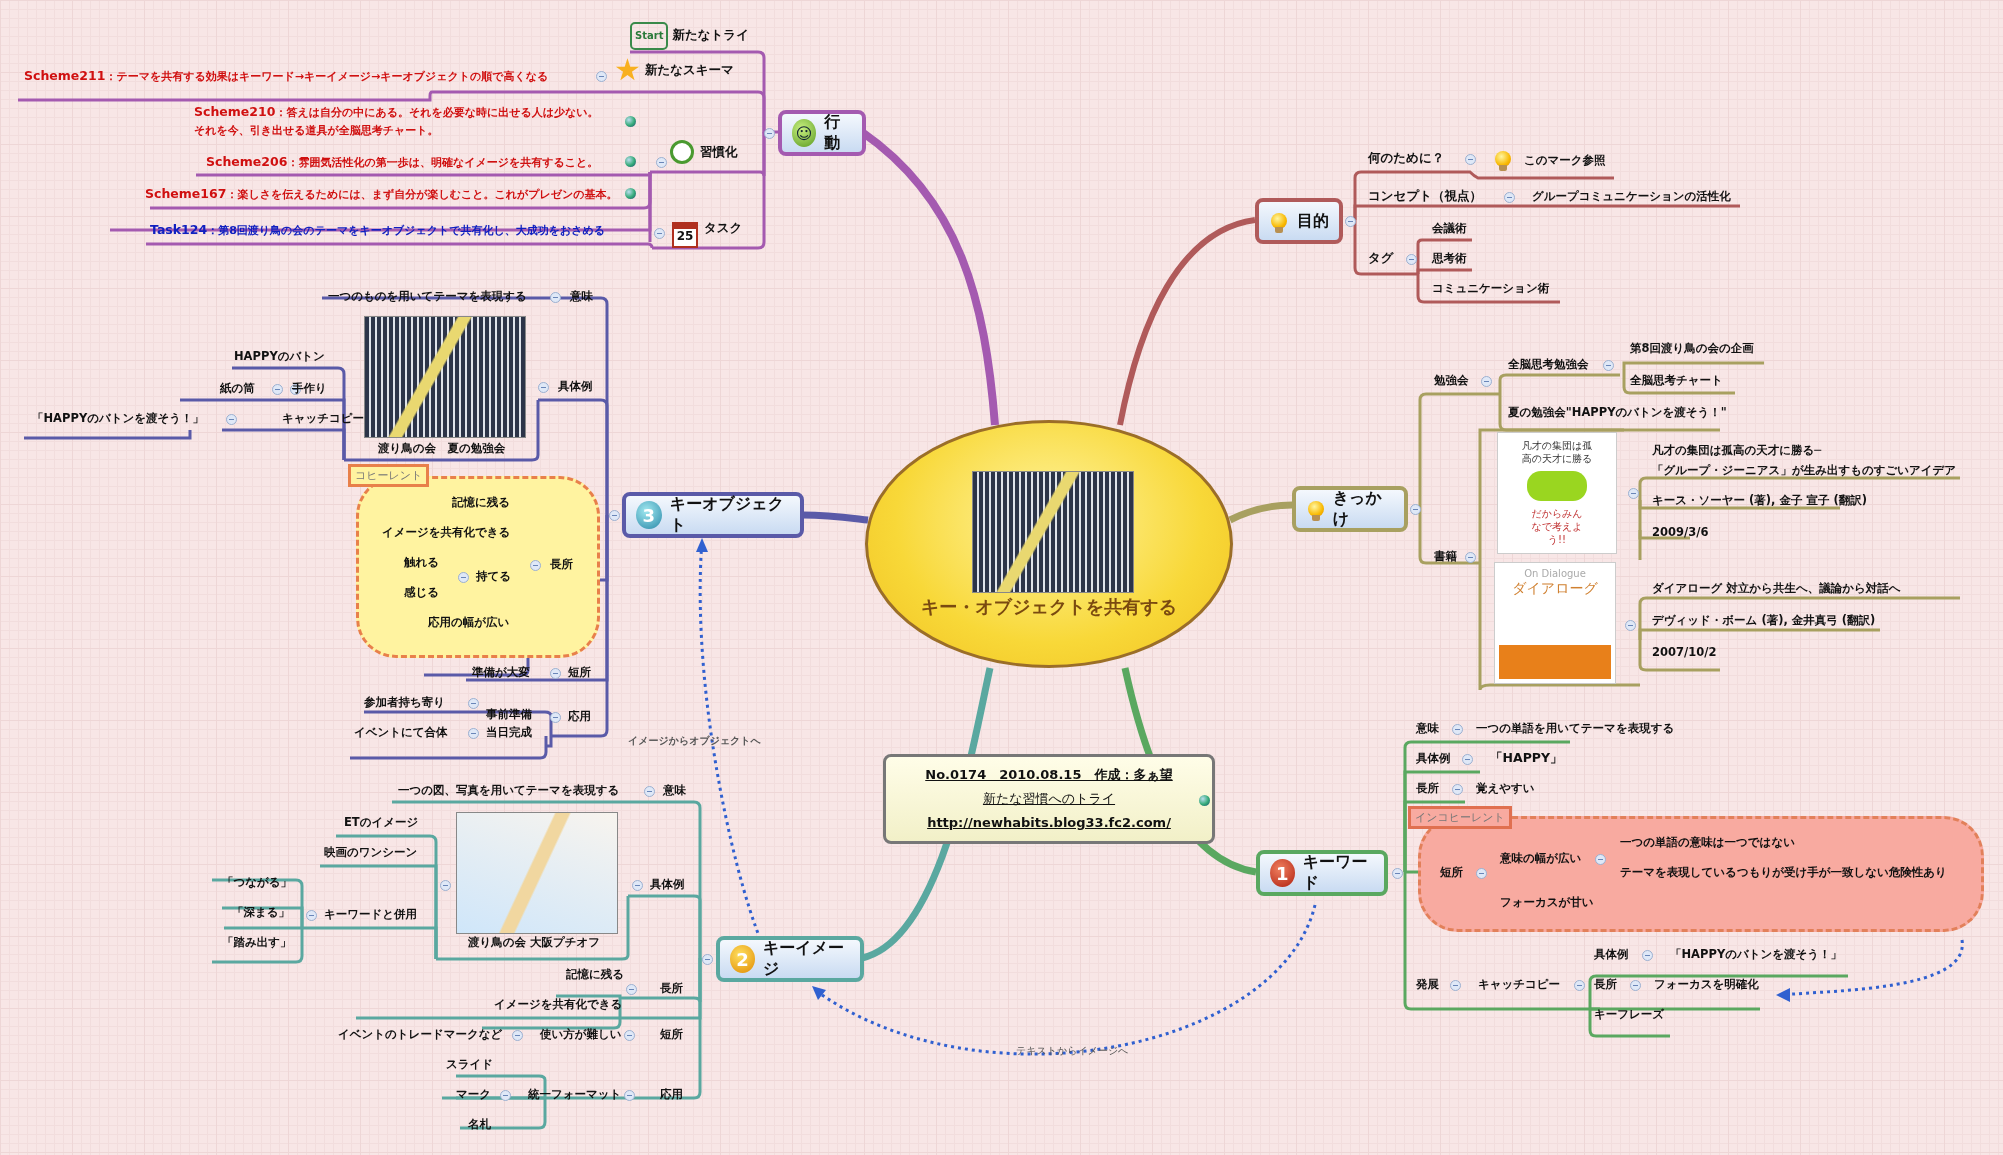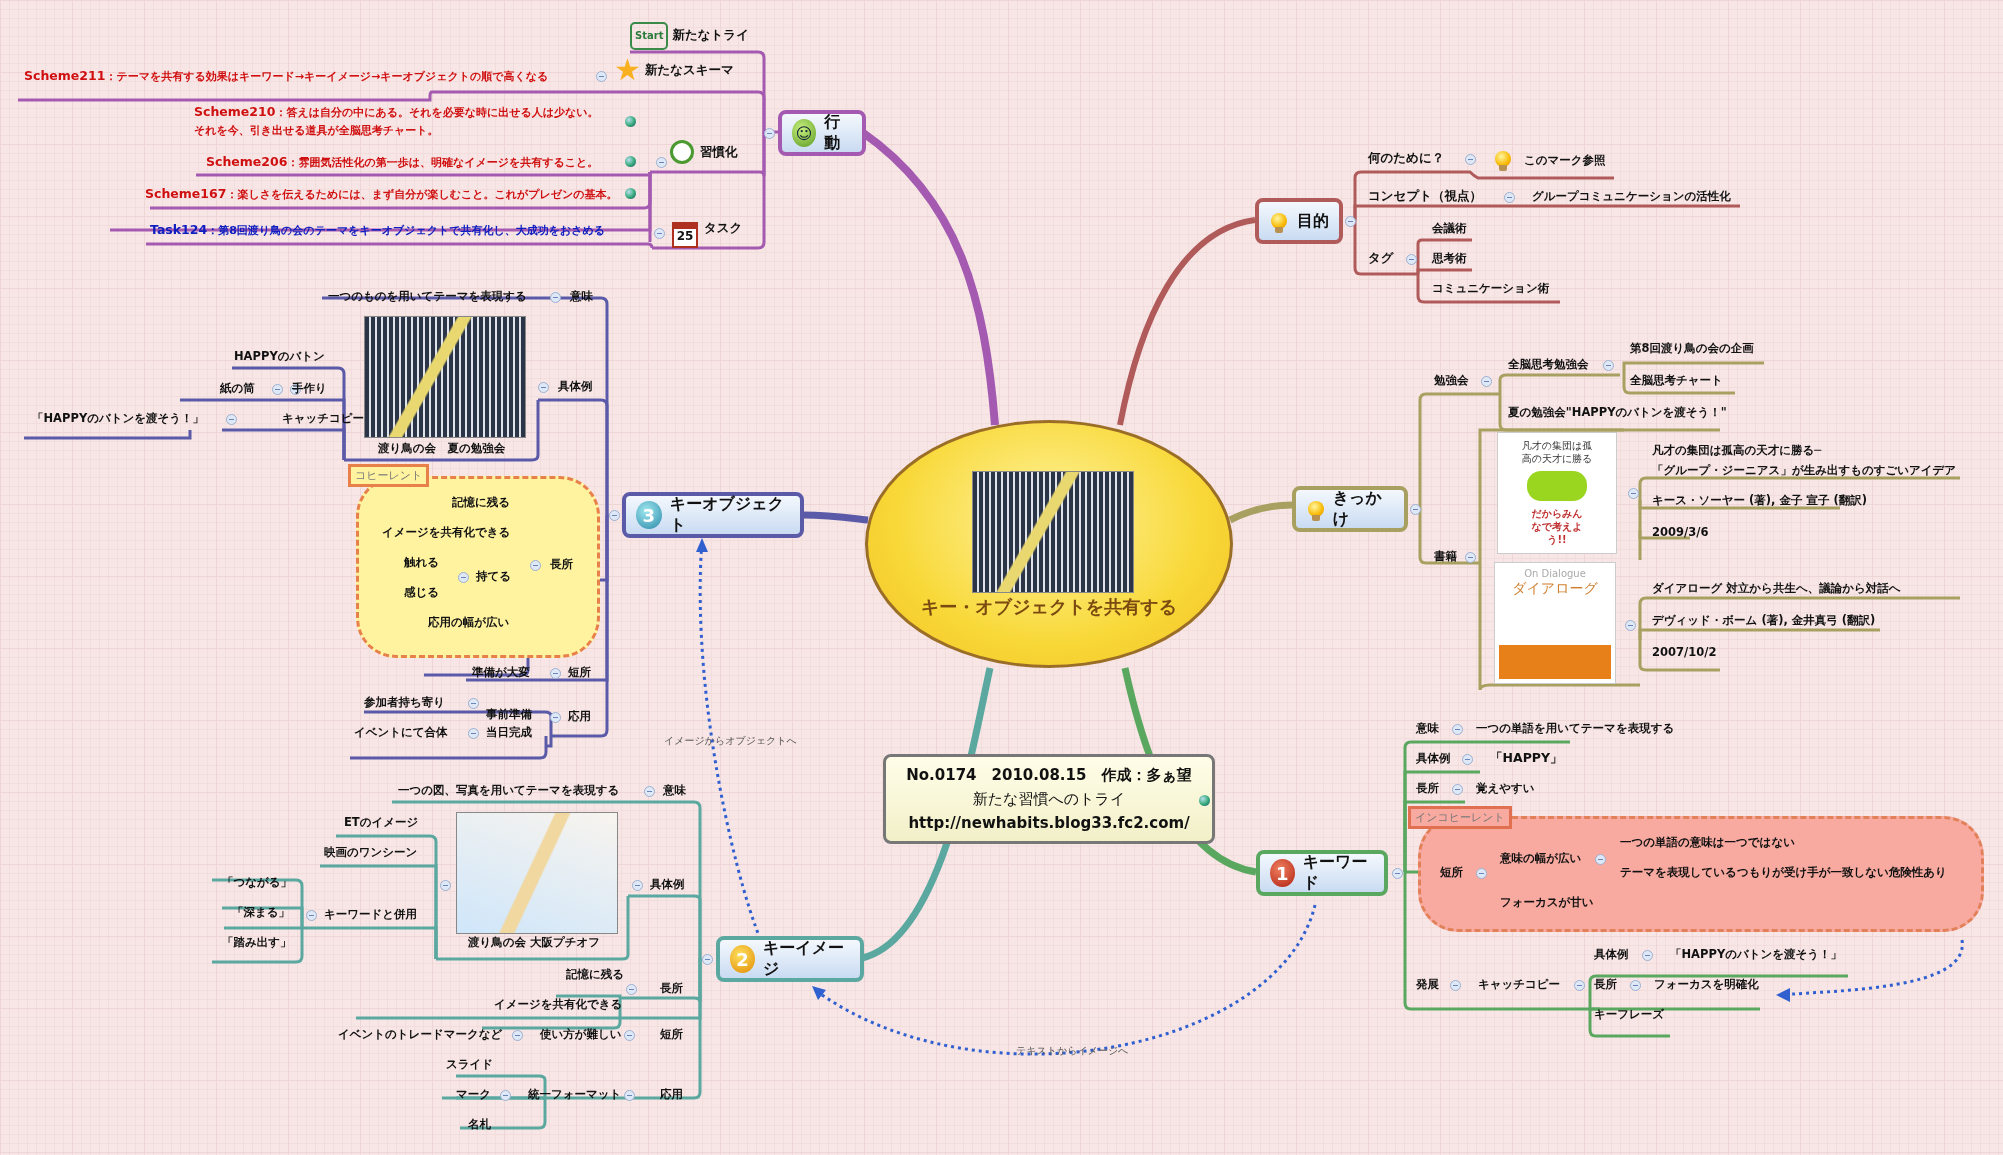--- a/index.html
+++ b/index.html
@@ -44,21 +44,21 @@
   .cover{position:absolute;background:#fff;border:1px solid #ccc;font-size:10px;text-align:center;color:#333;line-height:13px;}
   .cloud-y{position:absolute;border:3px dashed #e8804a;background:#fff3a0;border-radius:40px;}
   .cloud-r{position:absolute;border:3px dashed #e2805a;background:#f8aaa0;border-radius:40px;}
   .tag{position:absolute;font-size:11px;padding:1px 4px;border:3px solid #e8804a;}
   .center{position:absolute;left:865px;top:420px;width:368px;height:248px;border-radius:50%;
     background:radial-gradient(ellipse at 50% 40%,#fff4a0,#f8d838 60%,#f0c020);
     border:3px solid #9b6e28;box-sizing:border-box;}
   .center-title{position:absolute;left:0;right:0;top:172px;text-align:center;color:#7a4a10;font-size:18px;font-weight:bold;}
   .info{position:absolute;left:883px;top:754px;width:332px;height:90px;border:3px solid #777;border-radius:8px;
     background:linear-gradient(#fffde8,#f2f0c8);box-sizing:border-box;text-align:center;font-weight:bold;}
-  .info div{line-height:24px;font-size:15px;}
+  .info div{line-height:24px;font-size:13px;text-decoration:underline;}
   .rel{position:absolute;font-size:10px;color:#555;white-space:nowrap;}
 </style>
 </head>
 <body>
 
 <svg class="lines" viewBox="0 0 2003 1155">
 
   <path d="M995 425 C 985 300, 960 200, 862 132" stroke="#a45ab0" stroke-width="8" fill="none"></path>
   <path d="M1120 425 C 1140 320, 1180 230, 1255 220" stroke="#b05a5a" stroke-width="6" fill="none"></path>
   <path d="M1230 520 C 1250 510, 1270 505, 1292 505" stroke="#a8a060" stroke-width="7" fill="none"></path>
@@ -240,21 +240,21 @@
 <div class="t s" style="left:1508px;top:356px;">全脳思考勉強会</div>
 <span class="mini" style="left:1603px;top:360px"></span>
 <div class="t s" style="left:1630px;top:340px;">第8回渡り鳥の会の企画</div>
 <div class="t s" style="left:1630px;top:372px;">全脳思考チャート</div>
 <div class="t s" style="left:1508px;top:404px;">夏の勉強会"HAPPYのバトンを渡そう！"</div>
 <div class="t s" style="left:1434px;top:548px;">書籍</div>
 <span class="mini" style="left:1465px;top:552px"></span>
 <div class="cover" style="left:1497px;top:432px;width:118px;height:120px;">
   <div style="margin-top:6px;padding:0 20px;">凡才の集団は孤高の天才に勝る</div>
   <div style="margin:6px auto;width:60px;height:30px;background:#9ad620;border-radius:14px;"></div>
-  <div style="color:#c03030;font-weight:bold;padding:0 30px;">だからみんなで考えよう!!</div>
+  <div style="color:#c03030;font-weight:normal;padding:0 30px;">だからみんなで考えよう!!</div>
 </div>
 <span class="mini" style="left:1628px;top:488px"></span>
 <div class="t s" style="left:1652px;top:442px;">凡才の集団は孤高の天才に勝る─</div>
 <div class="t s" style="left:1652px;top:462px;">「グループ・ジーニアス」が生み出すものすごいアイデア</div>
 <div class="t s" style="left:1652px;top:492px;">キース・ソーヤー (著), 金子 宣子 (翻訳)</div>
 <div class="t s" style="left:1652px;top:524px;text-align:right;">2009/3/6</div>
 <div class="cover" style="left:1494px;top:562px;width:120px;height:120px;">
   <div style="color:#aaa;margin-top:4px;">On Dialogue</div>
   <div style="color:#d08030;font-size:14px;margin-top:2px;">ダイアローグ</div>
   <div style="position:absolute;left:4px;right:4px;bottom:4px;height:34px;background:#e8801a;"></div>
@@ -372,14 +372,14 @@
 <div class="t s" style="left:472px;top:664px;">準備が大変</div>
 <div class="t s" style="left:568px;top:708px;">応用</div>
 <span class="mini" style="left:550px;top:712px"></span>
 <div class="t s" style="left:486px;top:694px;margin-top:12px;">事前準備</div>
 <span class="mini" style="left:468px;top:698px"></span>
 <div class="t s" style="left:364px;top:694px;">参加者持ち寄り</div>
 <div class="t s" style="left:486px;top:724px;">当日完成</div>
 <span class="mini" style="left:468px;top:728px"></span>
 <div class="t s" style="left:354px;top:724px;">イベントにて合体</div>
 
-<div class="rel" style="left:664px;top:734px;">イメージからオブジェクトへ</div>
+<div class="rel" style="left:628px;top:734px;font-weight:bold;">イメージからオブジェクトへ</div>
 <div class="rel" style="left:1016px;top:1044px;">テキストからイメージへ</div>
 
 </body></html>

